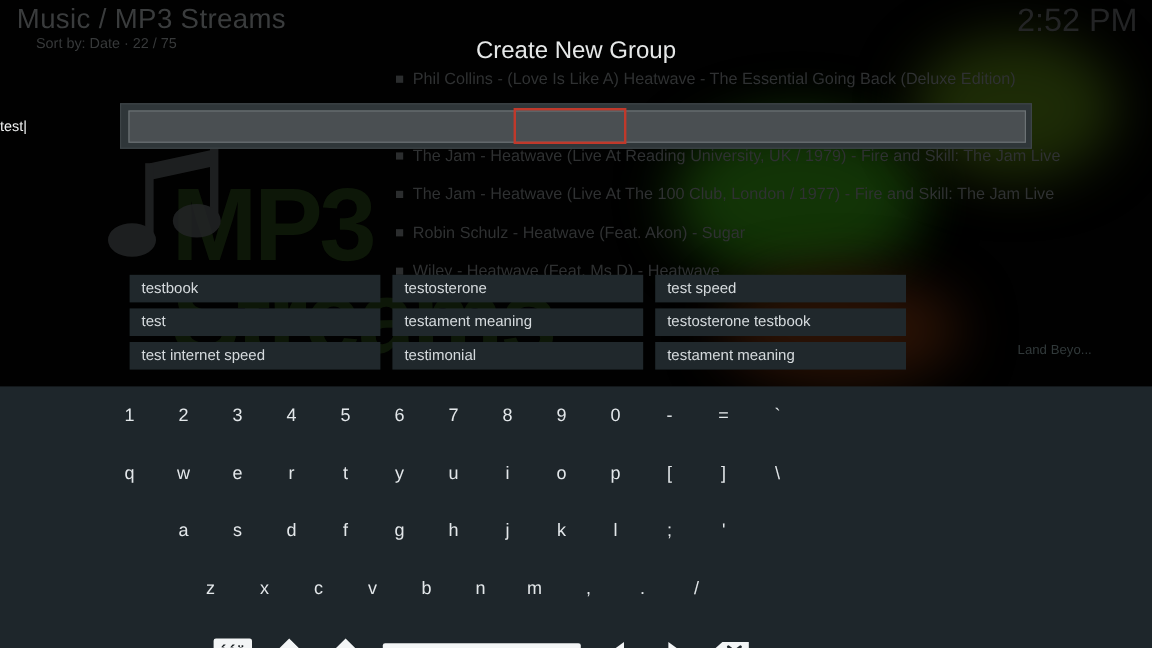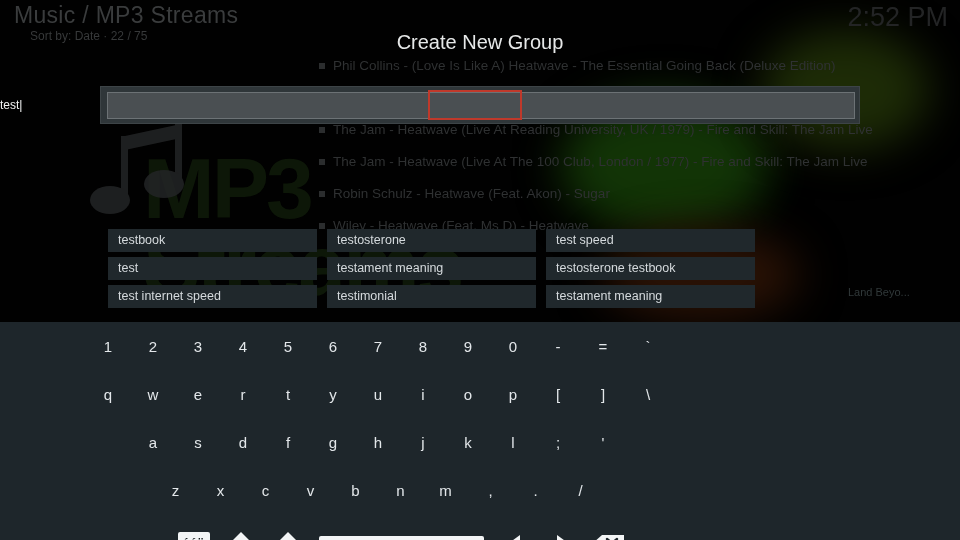--- a/index.html
+++ b/index.html
@@ -30,21 +30,21 @@
   .bg-watermark {
     position:absolute; left:115px; top:150px;
     font-size:86px; font-weight:bold; color:#0d1708;
     letter-spacing:-3px; line-height:.9; white-space:pre;margin-left:28px;
   }
   .bg-splotch {
     position:absolute; border-radius:50%;
     filter:blur(22px); pointer-events:none;
   }
 
-  .bg-list { position:absolute; left:305px; top:50px; width:645px; }
+  .bg-list { position:absolute; left:316px; top:50px; width:645px; }
   .bg-row {
     position:relative; height:32px; line-height:32px;
     font-size:13.5px; color:#2f3132; white-space:nowrap;
     overflow:hidden; padding-left:28px;
   }
   .bg-row .bullet {
     position:absolute; left:14px; top:13px;
     width:6px; height:6px; background:#2b2d2e;
   }
   .bg-bottom-left {

